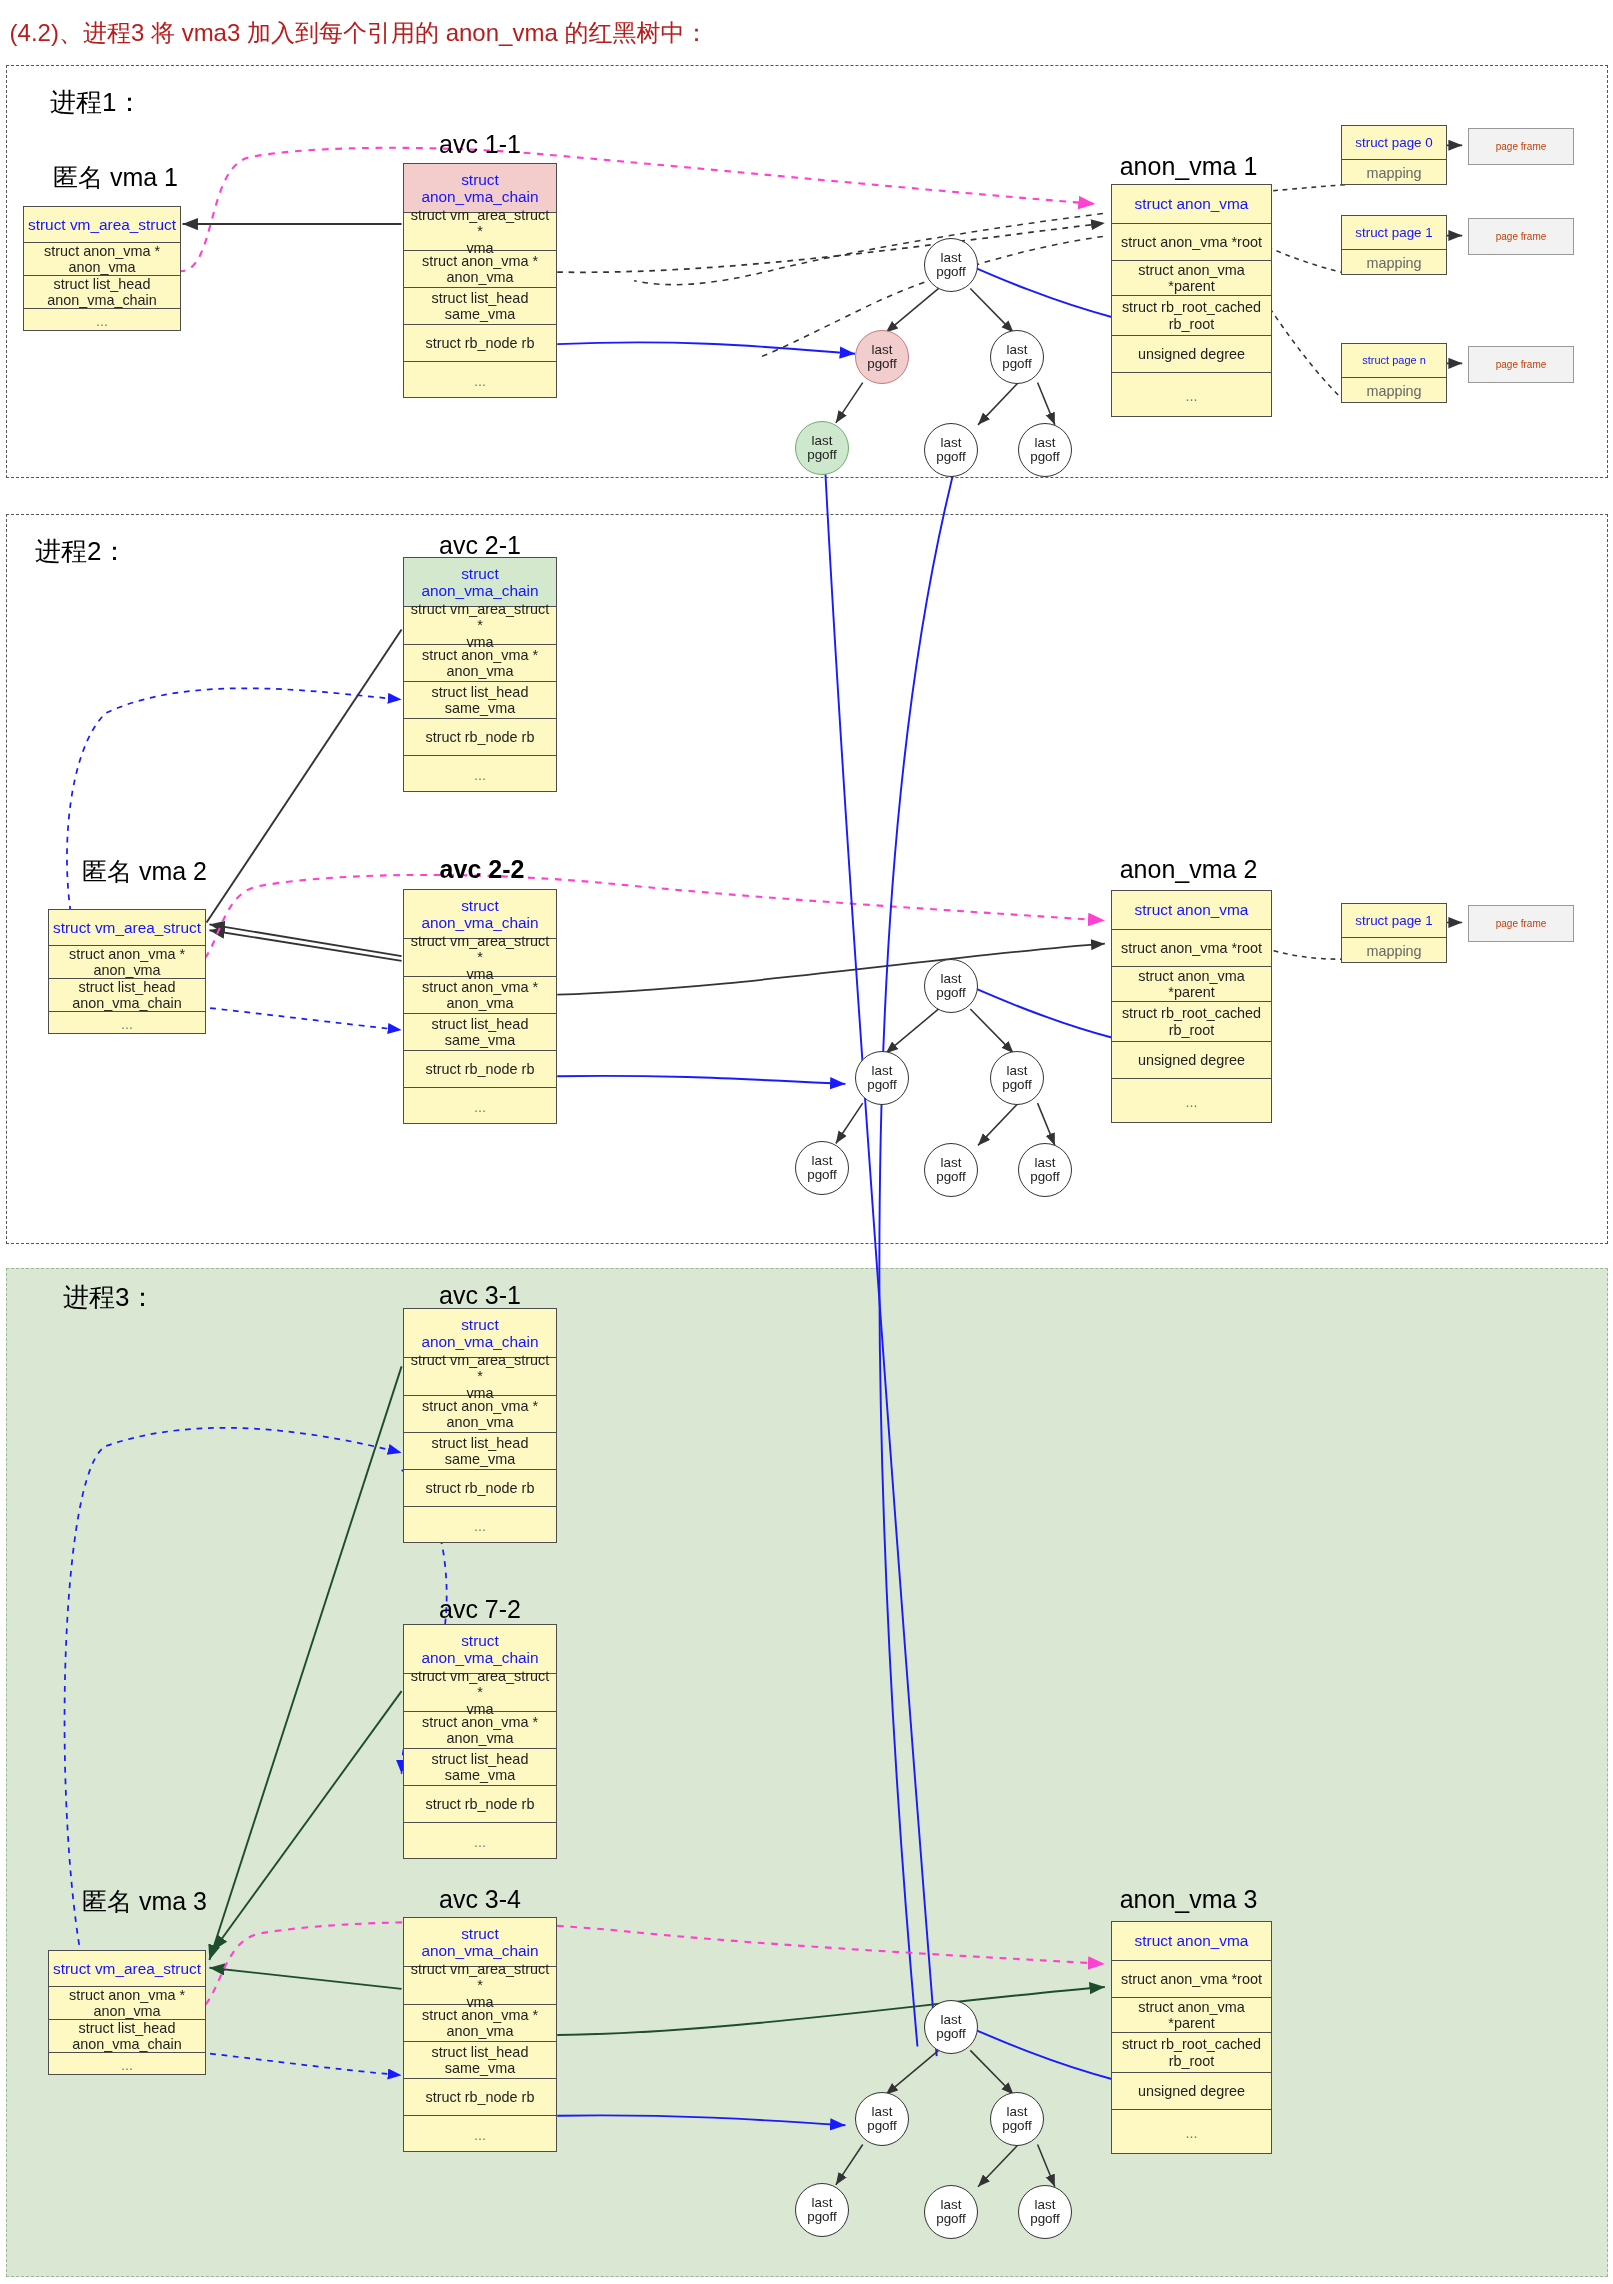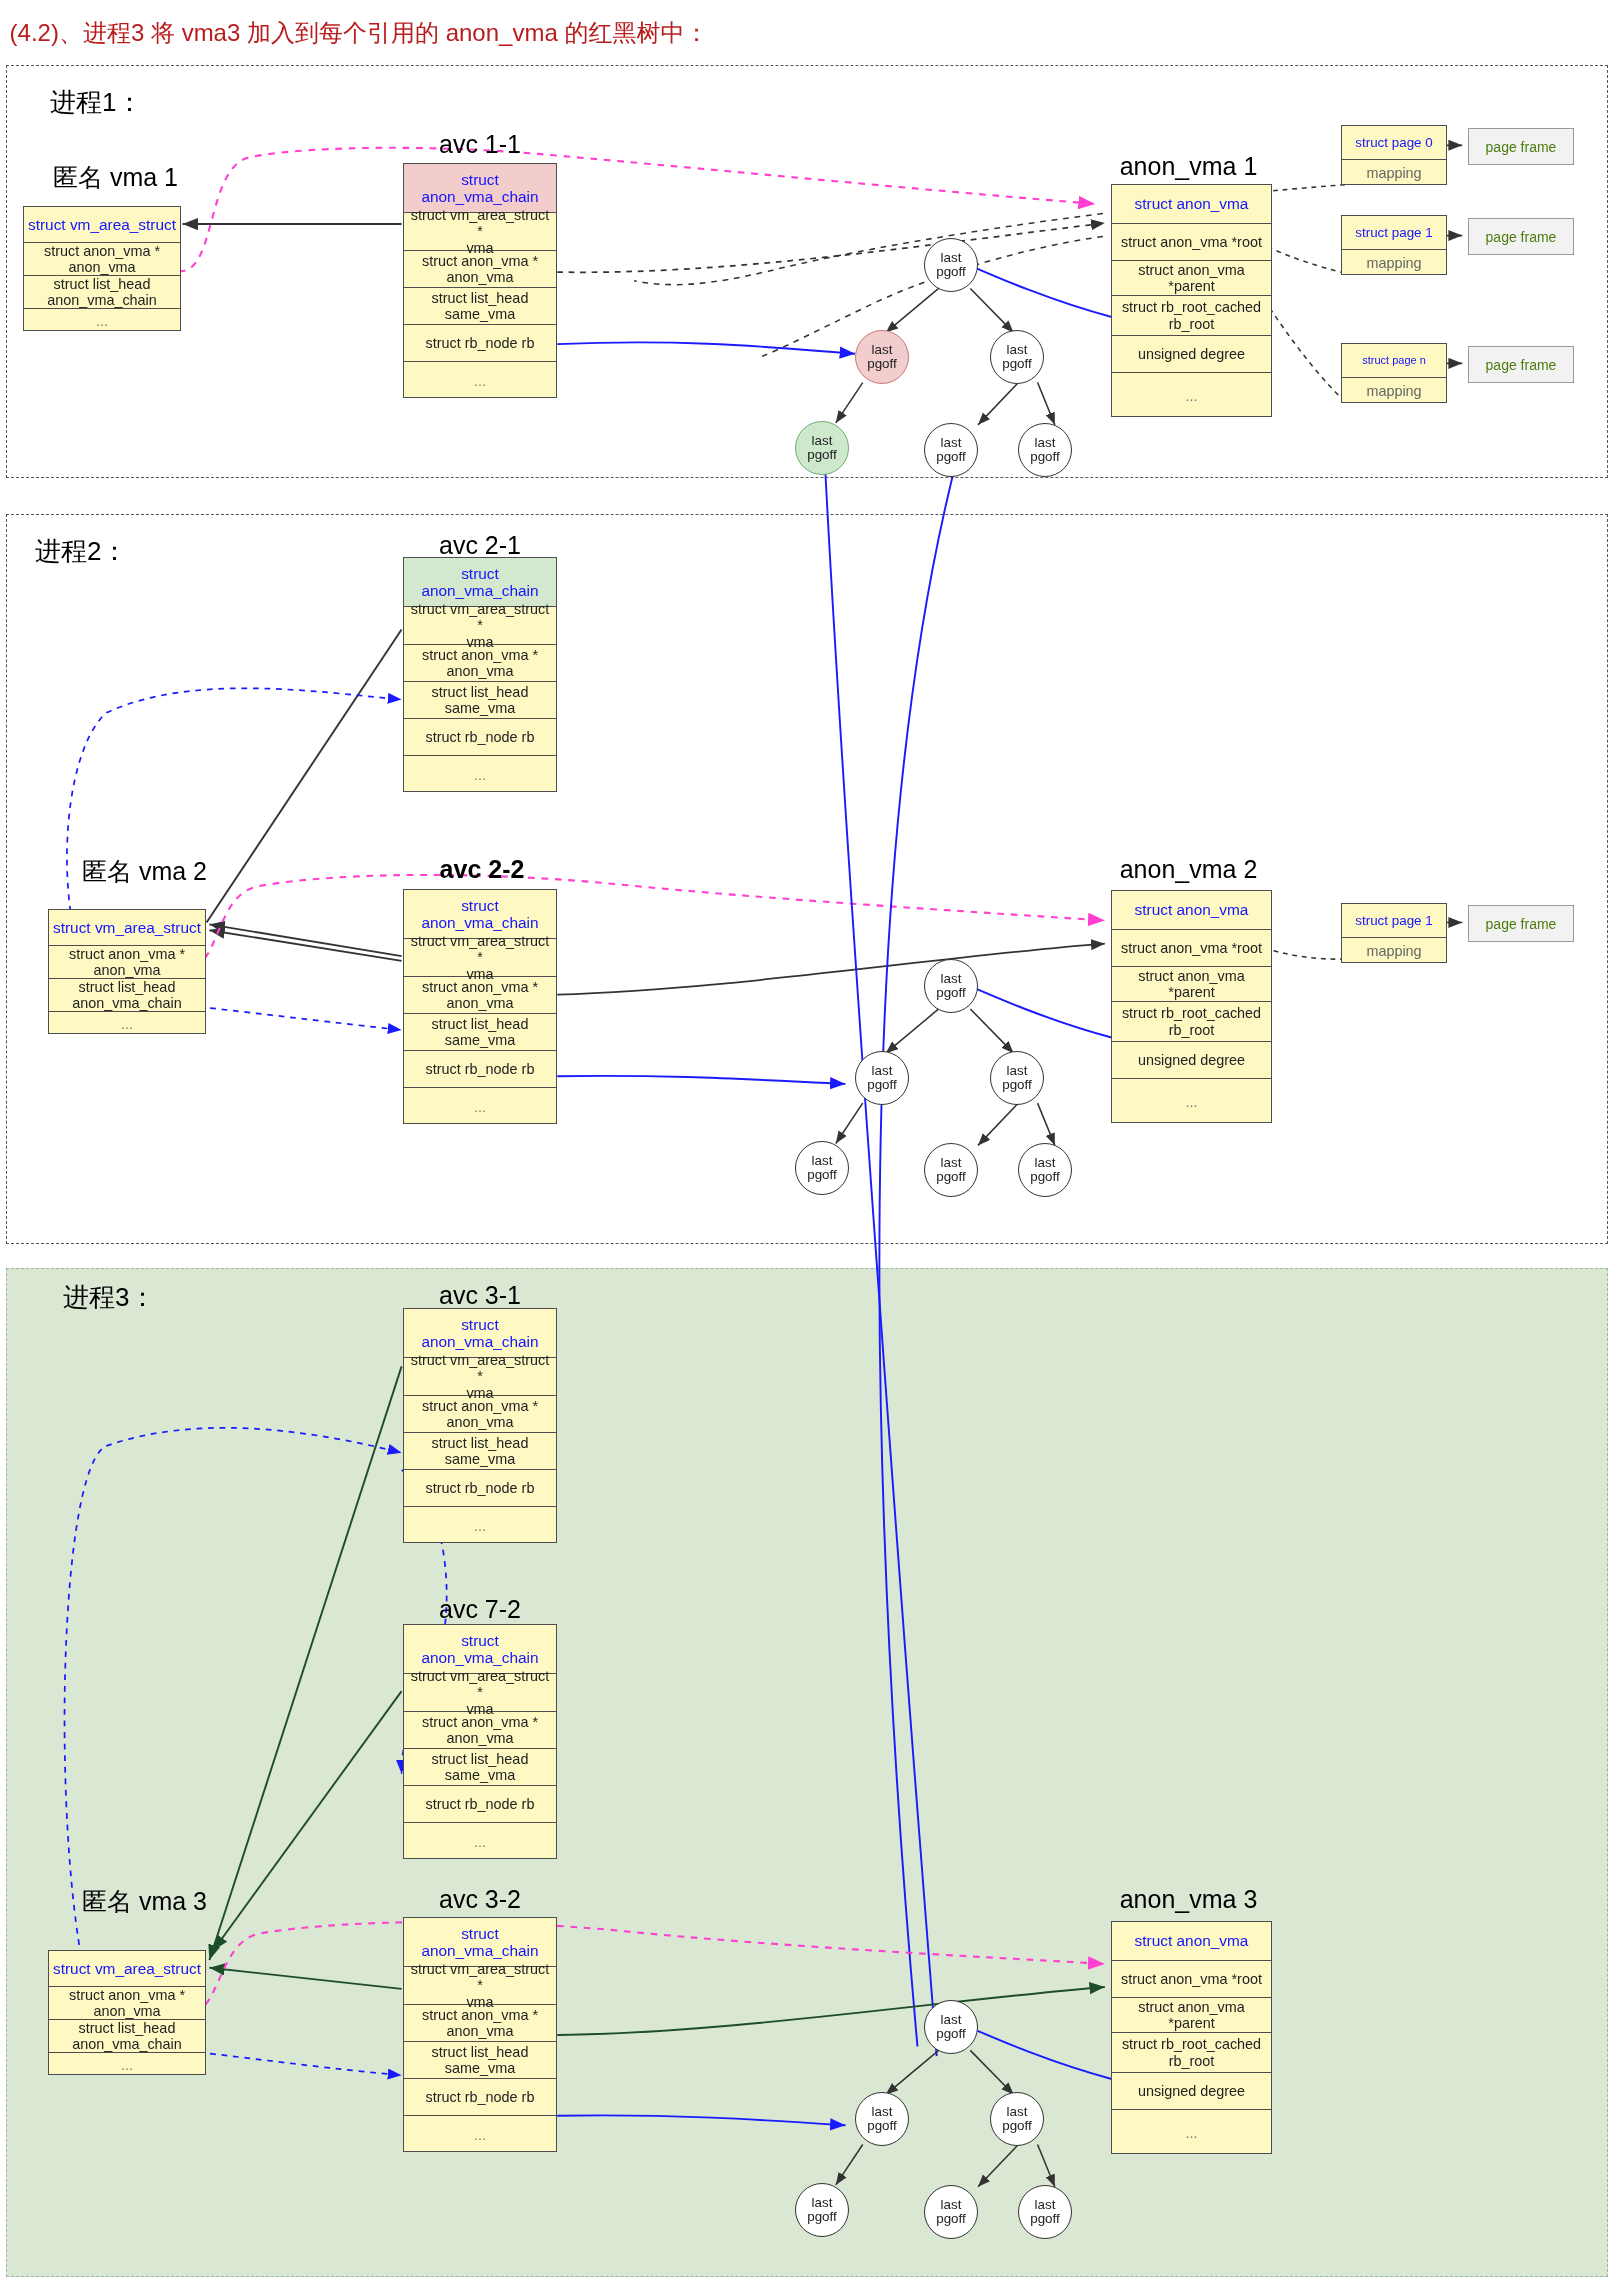--- a/index.html
+++ b/index.html
@@ -16,21 +16,21 @@
   .struct-box .row{border-top:1.4px solid #4d4d4d;box-sizing:border-box;display:flex;
      align-items:center;justify-content:center;text-align:center;font-size:14.4px;color:#222;
      line-height:1.12;padding:1px 2.9px;}
   .struct-box .row:first-child{border-top:none;}
   .struct-box .row.hdr{color:#1414ff;font-size:15.4px;}
   .struct-box .row.hdr.pink{background:#f3cccc;}
   .struct-box .row.hdr.green{background:#d3e8cd;}
   .struct-box .row.muted{color:#666;}
   .struct-box .row.dots{color:#777;font-size:14.4px;}
   .pageframe{border:1.4px solid #999;background:#f2f2f2;box-sizing:border-box;
-     display:flex;align-items:center;justify-content:center;font-size:14px;color:#4d7c0f;z-index:6;}
+     display:flex;align-items:center;justify-content:center;font-size:10px;color:#c2410c;z-index:6;}
   .rbnode{border-radius:50%;border:1.3px solid #333;background:#fff;box-sizing:border-box;
      display:flex;flex-direction:column;align-items:center;justify-content:center;
      font-size:13.4px;color:#222;line-height:1.05;z-index:7;}
   .rbnode.red{background:#f2cdcd;border-color:#c87878;}
   .rbnode.green{background:#cde8cd;border-color:#72ab72;}
 </style>
 </head>
 <body>
 
 <div id="page">
@@ -335,21 +335,21 @@
   <div class="abs box-title" style="left:58px;top:1885px;width:173px;">匿名 vma 3</div>
   <div class="abs struct-box" style="left:48px;top:1950px;width:158px;height:125px;">
     <div class="row hdr" style="height:35px;">struct vm_area_struct</div>
     <div class="row" style="height:33px;white-space:pre-line;">struct anon_vma *
 anon_vma</div>
     <div class="row" style="height:33px;white-space:pre-line;">struct list_head
 anon_vma_chain</div>
     <div class="row dots" style="height:25px;">...</div>
   </div>
 
-  <div class="abs box-title" style="left:403px;top:1885px;width:154px;">avc 3-2</div>
+  <div class="abs box-title" style="left:403px;top:1885px;width:154px;">avc 3-4</div>
   <div class="abs struct-box" style="left:403px;top:1917px;width:154px;height:235px;">
     <div class="row hdr" style="height:48px;white-space:pre-line;">struct
 anon_vma_chain</div>
     <div class="row" style="height:38px;white-space:pre-line;">struct vm_area_struct *
 vma</div>
     <div class="row" style="height:37px;white-space:pre-line;">struct anon_vma *
 anon_vma</div>
     <div class="row" style="height:37px;white-space:pre-line;">struct list_head
 same_vma</div>
     <div class="row" style="height:37px;">struct rb_node rb</div>

